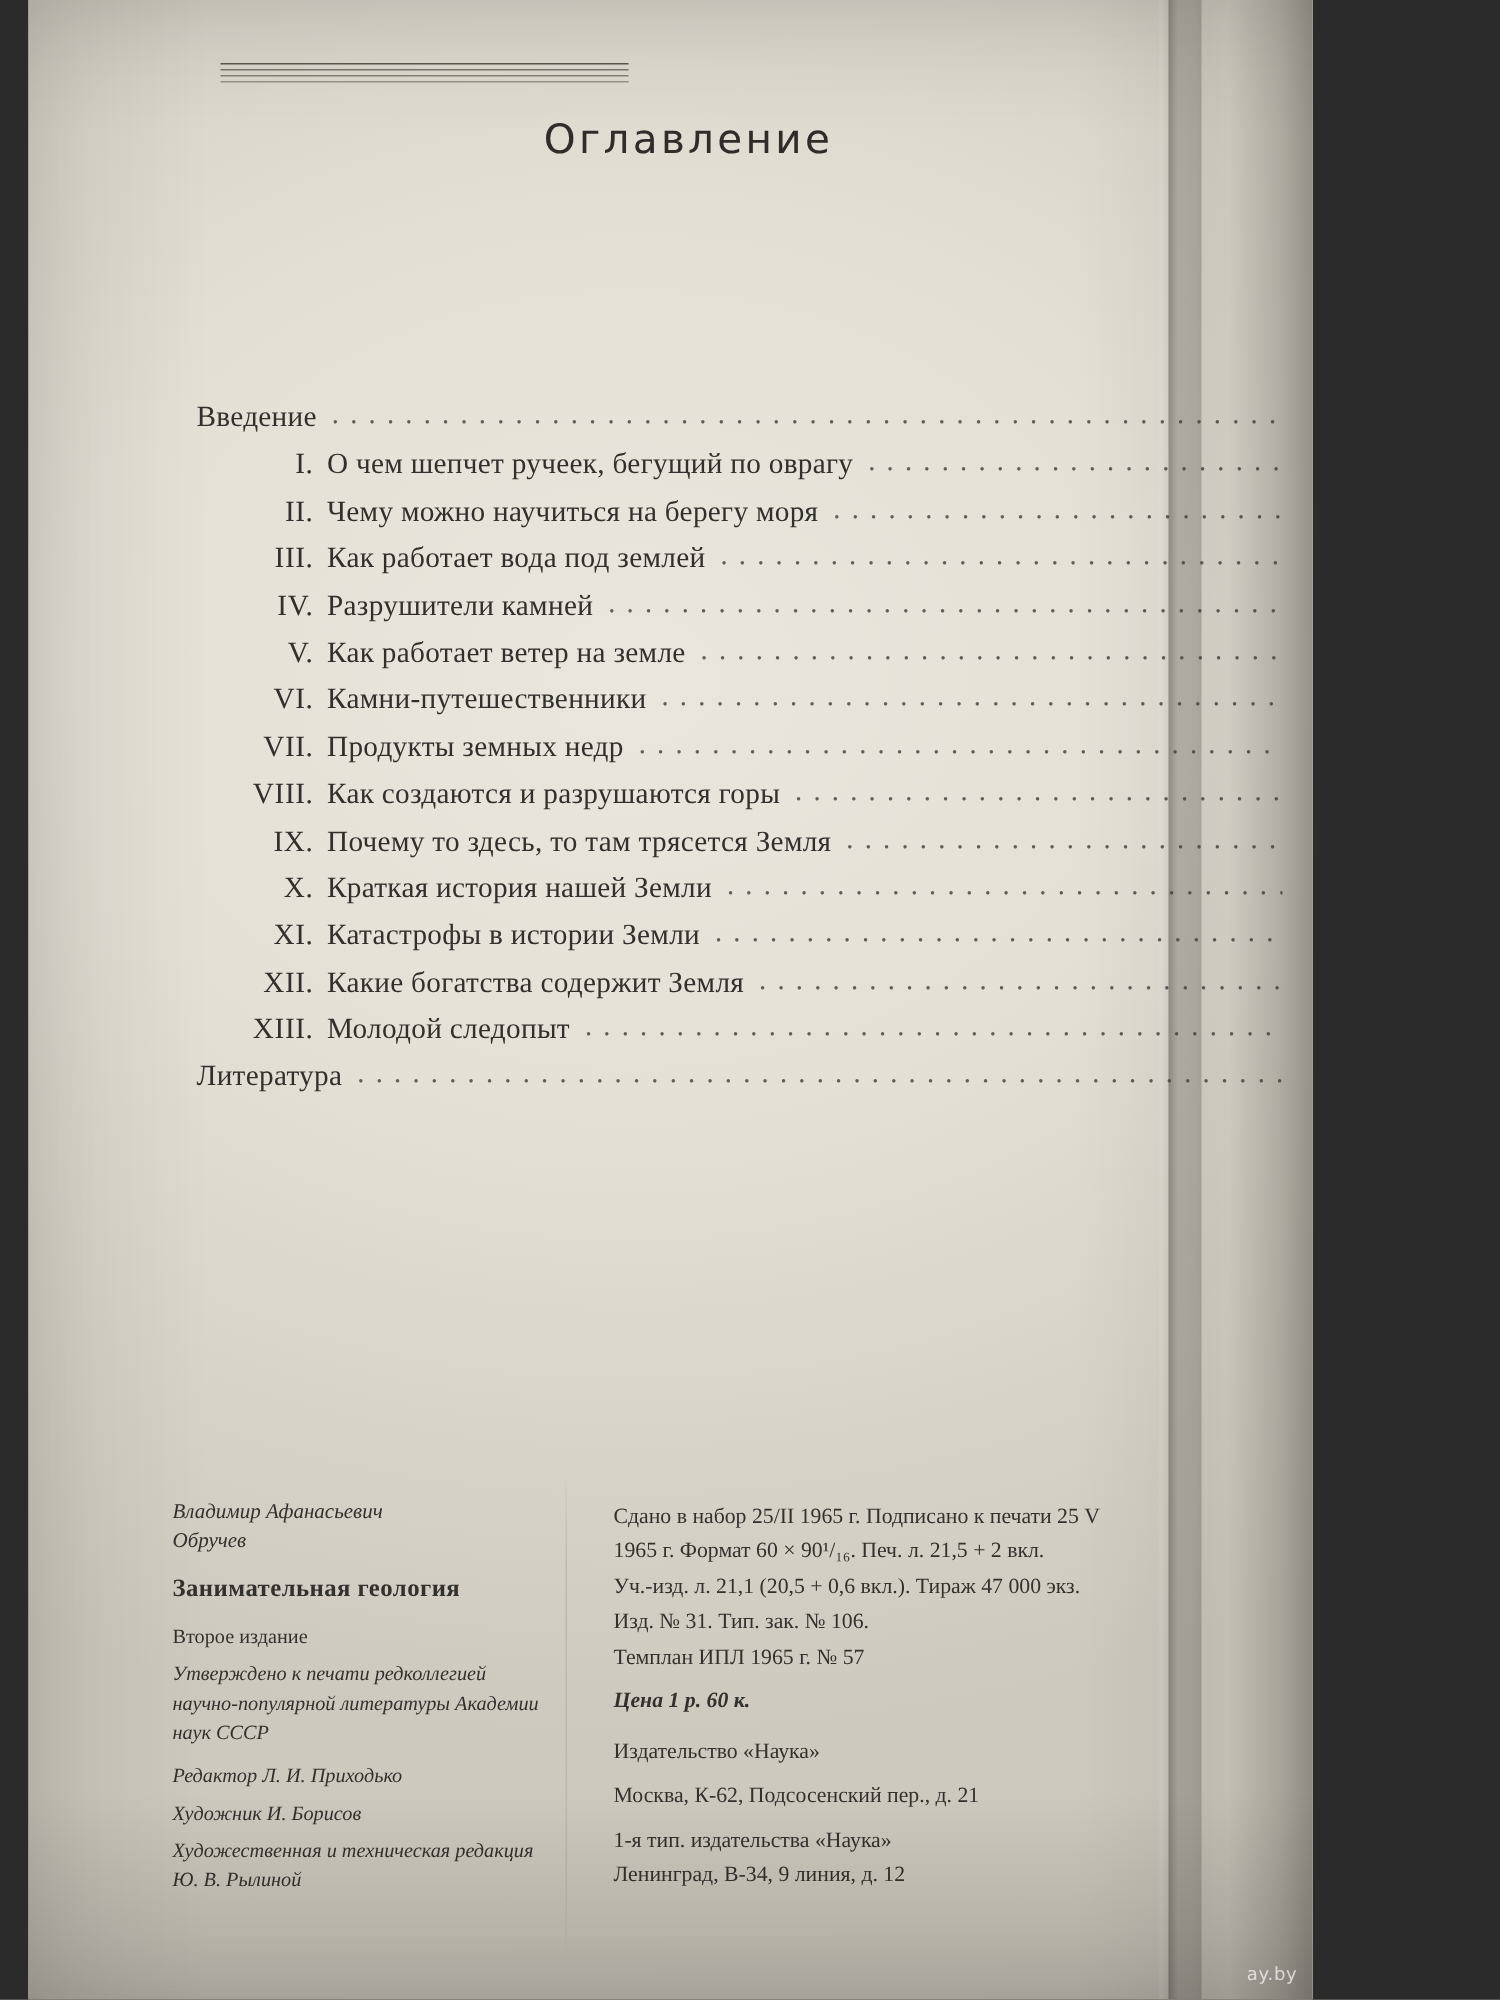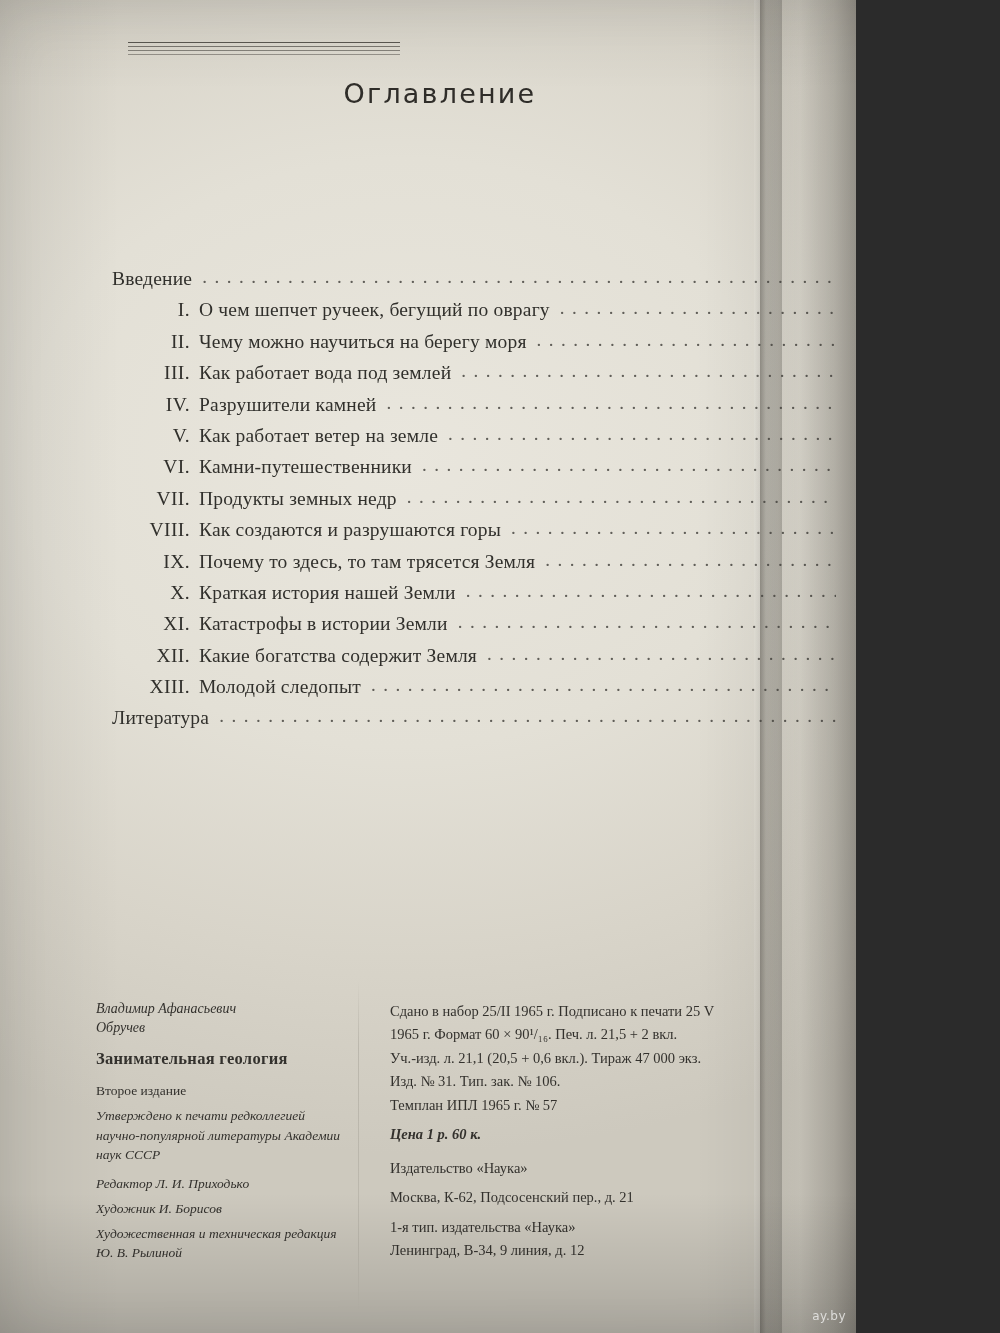--- a/index.html
+++ b/index.html
@@ -7,20 +7,21 @@
     padding: 0;
     background: #2b2b2b;
   }
   #page {
     position: relative;
     width: 856px;
     height: 1333px;
     overflow: hidden;
     background: #cfcbc0;
     font-family: "Liberation Serif", serif;
+    margin-left: 19px;
   }
 
   
   #paper {
     position: absolute;
     left: -10px;
     top: -6px;
     width: 940px;
     height: 1350px;
     background:

